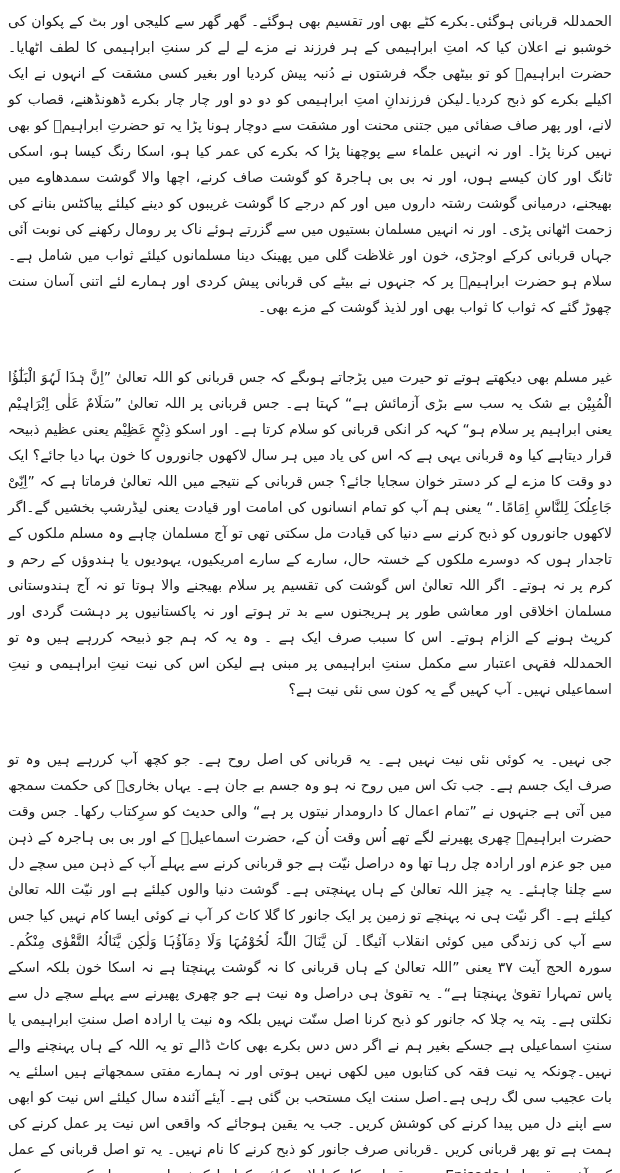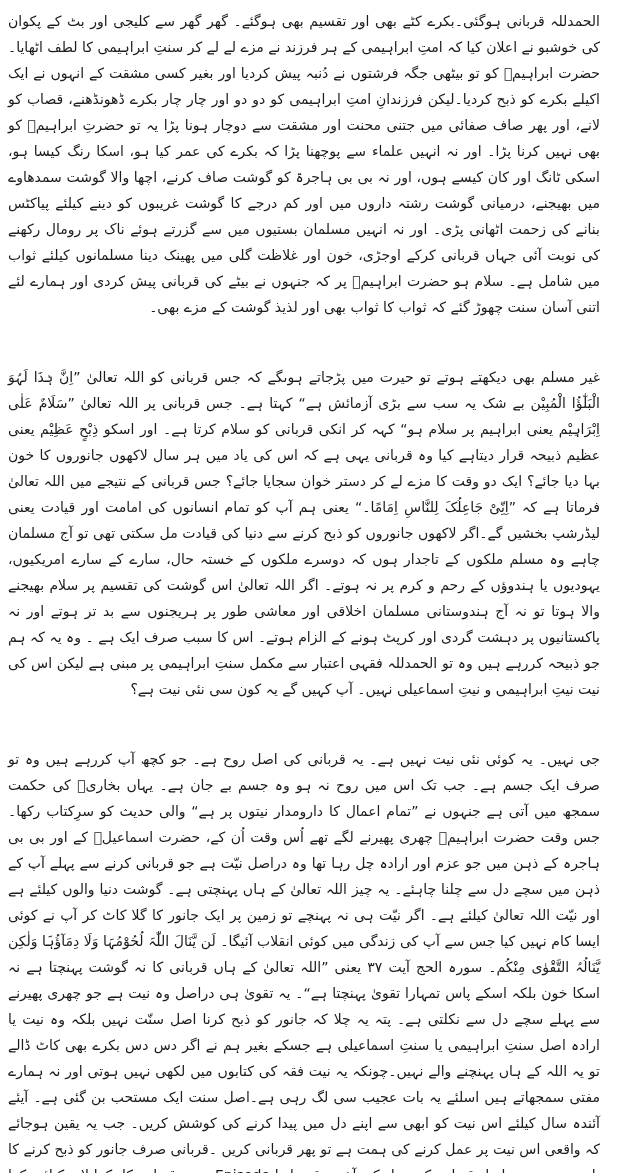--- a/index.html
+++ b/index.html
@@ -9,21 +9,21 @@
   }
   body {
     width: 620px;
     height: 1173px;
     overflow: hidden;
   }
   .page {
     box-sizing: border-box;
     width: 620px;
     height: 1173px;
-    padding: 8px 20px 0 8px;
+    padding: 8px 8px 0 8px;
     direction: rtl;
     unicode-bidi: embed;
     font-family: "DejaVu Sans", sans-serif;
     color: #1b1b1b;
     font-size: 14px;
     line-height: 26px;
     text-align: justify;
     text-align-last: right;
     overflow: hidden;
   }

